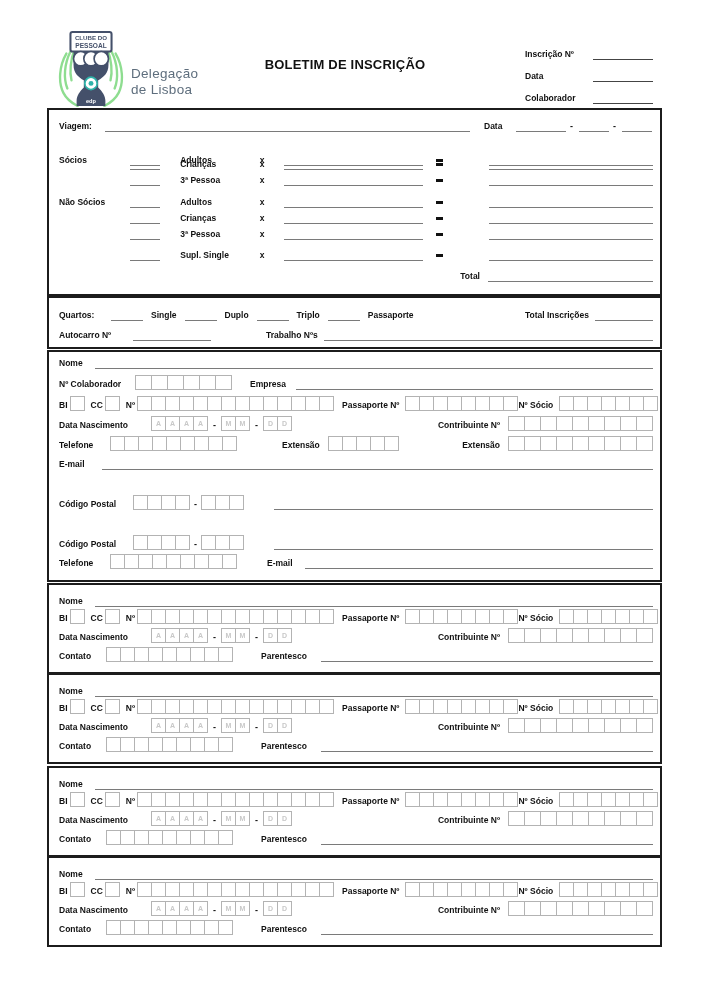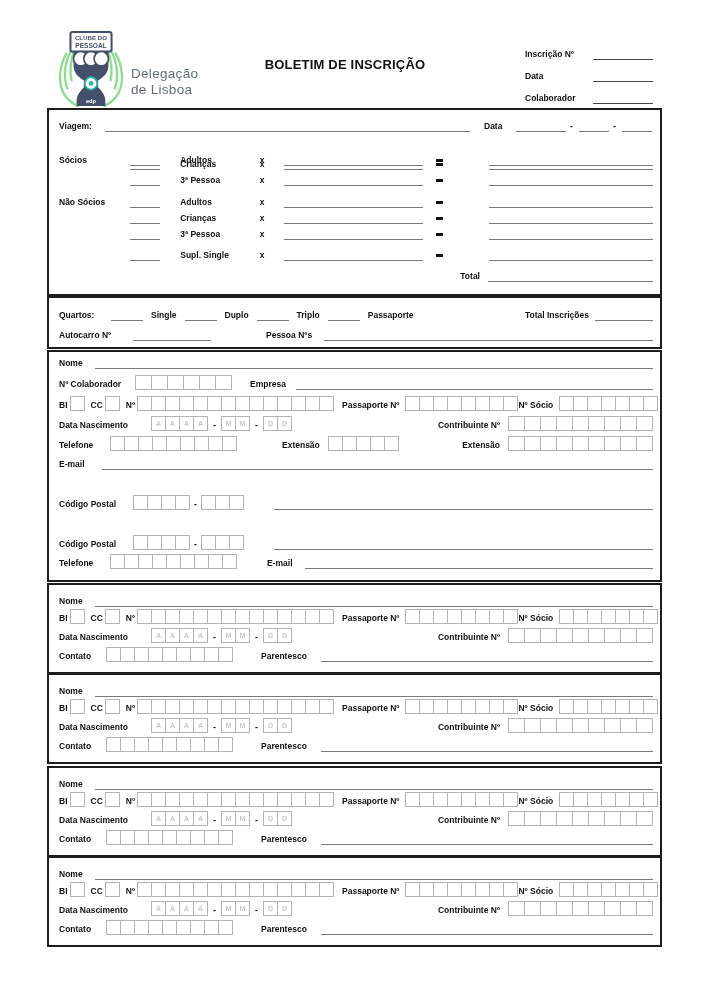--- a/index.html
+++ b/index.html
@@ -182,21 +182,21 @@
       <span class="ul" style="width:32px;margin-left:8px;"></span>
       <span class="lbl" style="margin-left:8px;">Triplo</span>
       <span class="ul" style="width:32px;margin-left:8px;"></span>
       <span class="lbl" style="margin-left:8px;">Passaporte</span>
       <span class="lbl mla">Total Inscrições</span>
       <span class="ul" style="width:58px;margin-left:6px;"></span>
     </div>
     <div class="row" style="top:27px;height:16px;">
       <span class="lbl" style="width:62px;margin-top:14px;">Autocarro Nº</span>
       <span class="ul" style="width:78px;margin-left:12px;"></span>
-      <span class="lbl" style="margin-left:55px;width:50px;">Pessoa Nºs</span>
+      <span class="lbl" style="margin-left:55px;width:50px;">Trabalho Nºs</span>
       <span class="ul flex1" style="margin-left:8px;"></span>
     </div>
   </div>
 
   <div class="box" style="top:350px;height:228px;">
     <div class="row" style="top:3px;">
       <span class="lbl" style="width:28px;">Nome</span>
       <span class="ul flex1" style="margin-left:8px;"></span>
     </div>
     <div class="row" style="top:24px;">

